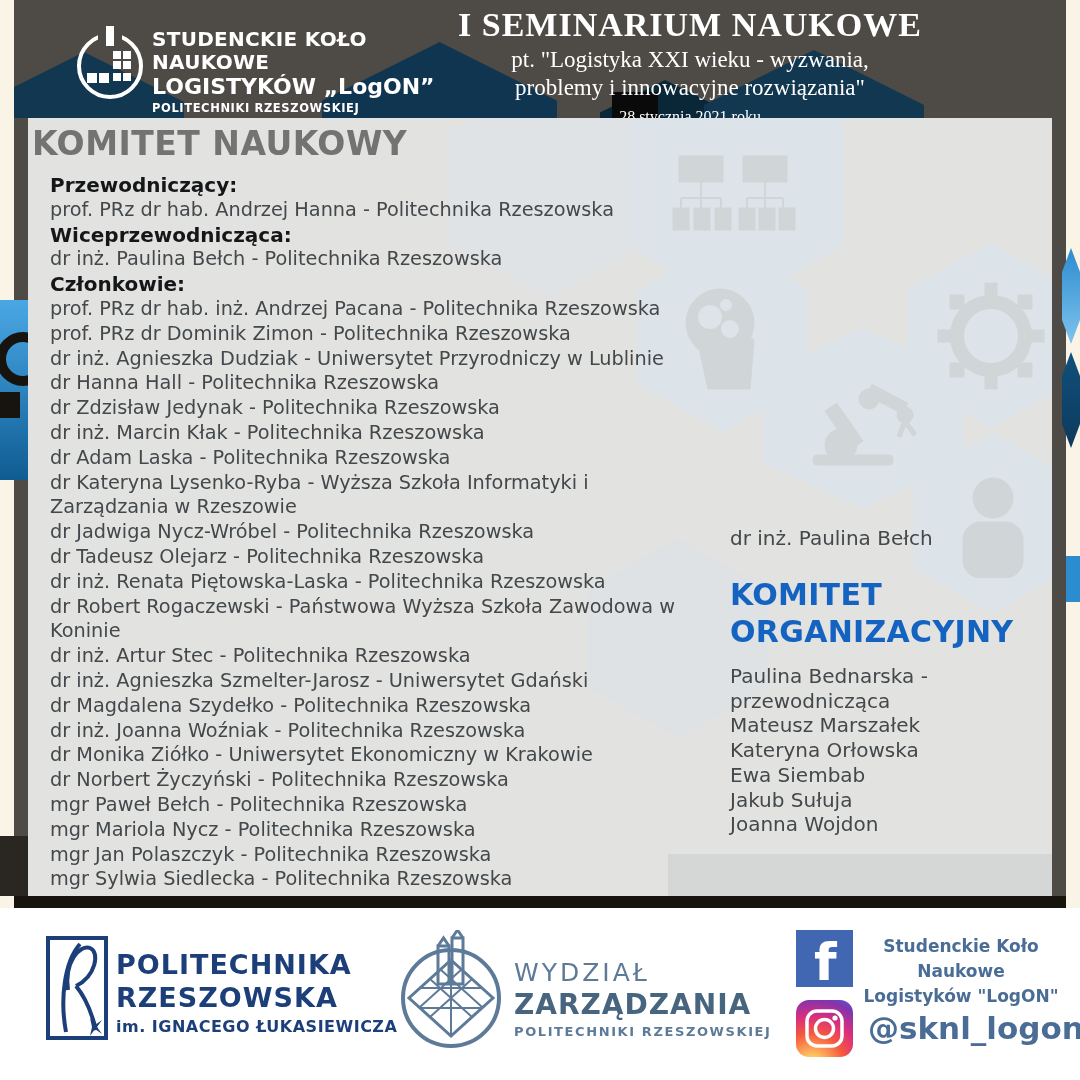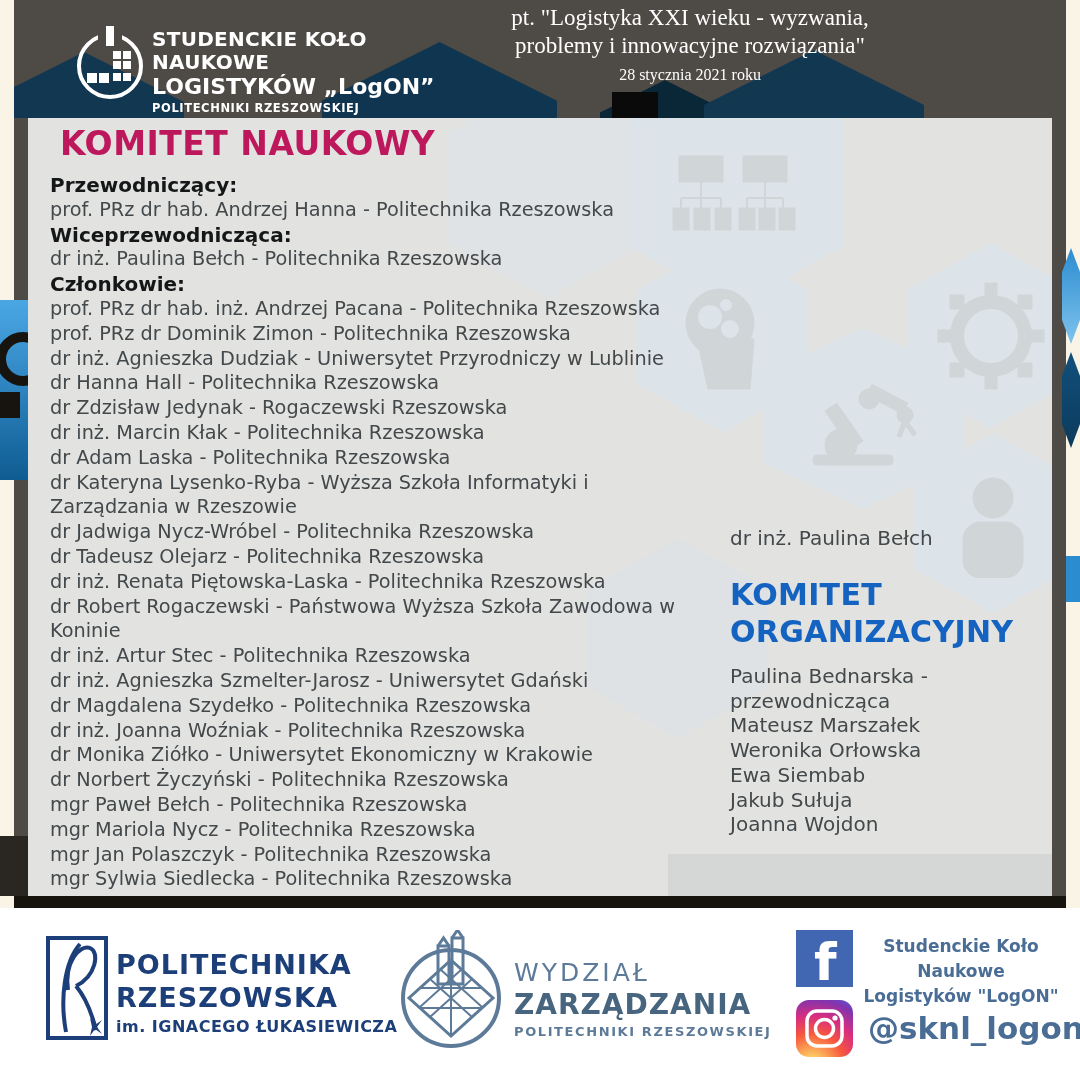--- a/index.html
+++ b/index.html
@@ -29,21 +29,21 @@
   .bottom-bar{left:14px;top:896px;width:1052px;height:12px;background:#17130d;}
 
   
   .panel{left:28px;top:118px;width:1024px;height:778px;background:#e2e2e0;overflow:hidden;}
   .dhex{position:absolute;background:#dce3e9;}
   .dhex svg{position:absolute;left:50%;top:50%;transform:translate(-50%,-50%);}
   .dico{fill:#d0d5d7;stroke:#d0d5d7;}
   .gray-band{position:absolute;left:640px;top:736px;width:384px;height:42px;background:#cbcecf;opacity:.55;}
 
   
-  .sci-title{left:32px;top:6px;font-size:33px;font-weight:bold;letter-spacing:.5px;color:#be185d;}
+  .sci-title{left:4px;top:6px;font-size:33px;font-weight:bold;letter-spacing:.5px;color:#737373;}
   .sci-block{left:22px;top:55px;width:660px;font-size:19.3px;line-height:24.8px;color:#43484b;}
   .sci-block .lbl{font-weight:bold;color:#141618;font-size:20px;}
   .right-col{left:702px;top:398px;width:330px;}
   .r-title{font-size:30px;font-weight:bold;color:#1563c1;letter-spacing:.3px;line-height:36px;}
   .r-name{margin-top:10px;font-size:20px;color:#43484b;}
   .r-title2{margin-top:26px;font-size:30px;font-weight:bold;color:#1563c1;line-height:37px;letter-spacing:.3px;}
   .org-list{margin-top:14px;font-size:20px;line-height:24.7px;color:#43484b;}
 
   
   .logo-text{left:152px;top:28px;color:#ffffff;}
@@ -112,20 +112,21 @@
     <rect x="45" y="53" width="8" height="8" fill="#ffffff"></rect>
       <rect x="55" y="53" width="8" height="8" fill="#ffffff"></rect>
   </svg>
   <div class="abs logo-text">
     <div class="logo-line">STUDENCKIE KOŁO</div>
     <div class="logo-line">NAUKOWE</div>
     <div class="logo-line3">LOGISTYKÓW „LogON”</div>
     <div class="logo-line4">POLITECHNIKI RZESZOWSKIEJ</div>
   </div>
   <div class="abs header-text">
+    <div class="h-title">I SEMINARIUM NAUKOWE</div>
     <div class="h-sub">pt. "Logistyka XXI wieku - wyzwania,</div>
     <div class="h-sub">problemy i innowacyjne rozwiązania"</div>
     <div class="h-date">28 stycznia 2021 roku</div>
   </div>
 
   <div class="abs panel">
     <div class="dhex hexclip" style="left:600px;top:-60px;width:215px;height:250px;">
       <svg width="130" height="110">
         <rect class="dico" x="8" y="28" width="44" height="26"></rect>
           <rect class="dico" x="72" y="28" width="44" height="26"></rect>
@@ -188,21 +189,21 @@
       <div class="lbl">Przewodniczący:</div>
       <div>prof. PRz dr hab. Andrzej Hanna - Politechnika Rzeszowska</div>
       <div class="lbl">Wiceprzewodnicząca:</div>
       <div>dr inż. Paulina Bełch - Politechnika Rzeszowska</div>
       <div class="lbl">Członkowie:</div>
       <div>
           <div>prof. PRz dr hab. inż. Andrzej Pacana - Politechnika Rzeszowska</div>
           <div>prof. PRz dr Dominik Zimon - Politechnika Rzeszowska</div>
           <div>dr inż. Agnieszka Dudziak - Uniwersytet Przyrodniczy w Lublinie</div>
           <div>dr Hanna Hall - Politechnika Rzeszowska</div>
-          <div>dr Zdzisław Jedynak - Rogaczewski Rzeszowska</div>
+          <div>dr Zdzisław Jedynak - Politechnika Rzeszowska</div>
           <div>dr inż. Marcin Kłak - Politechnika Rzeszowska</div>
           <div>dr Adam Laska - Politechnika Rzeszowska</div>
           <div>dr Kateryna Lysenko-Ryba - Wyższa Szkoła Informatyki i Zarządzania w Rzeszowie</div>
           <div>dr Jadwiga Nycz-Wróbel - Politechnika Rzeszowska</div>
           <div>dr Tadeusz Olejarz - Politechnika Rzeszowska</div>
           <div>dr inż. Renata Piętowska-Laska - Politechnika Rzeszowska</div>
           <div>dr Robert Rogaczewski - Państwowa Wyższa Szkoła Zawodowa w Koninie</div>
           <div>dr inż. Artur Stec - Politechnika Rzeszowska</div>
           <div>dr inż. Agnieszka Szmelter-Jarosz - Uniwersytet Gdański</div>
           <div>dr Magdalena Szydełko - Politechnika Rzeszowska</div>
@@ -218,21 +219,21 @@
 
     <div class="abs right-col">
       <div class="r-name">dr inż. Paulina Bełch</div>
       <div class="r-title2">
         <div>KOMITET</div>
         <div>ORGANIZACYJNY</div>
       </div>
       <div class="org-list">
           <div>Paulina Bednarska - przewodnicząca</div>
           <div>Mateusz Marszałek</div>
-          <div>Weronika Orłowska</div>
+          <div>Kateryna Orłowska</div>
           <div>Ewa Siembab</div>
           <div>Jakub Sułuja</div>
           <div>Joanna Wojdon</div>
         </div>
     </div>
   </div>
 
   <div class="abs footer">
     <svg class="abs prz-logo" width="62" height="104">
       <rect x="2" y="2" width="58" height="100" fill="none" stroke="#1c3e79" stroke-width="4"></rect>

